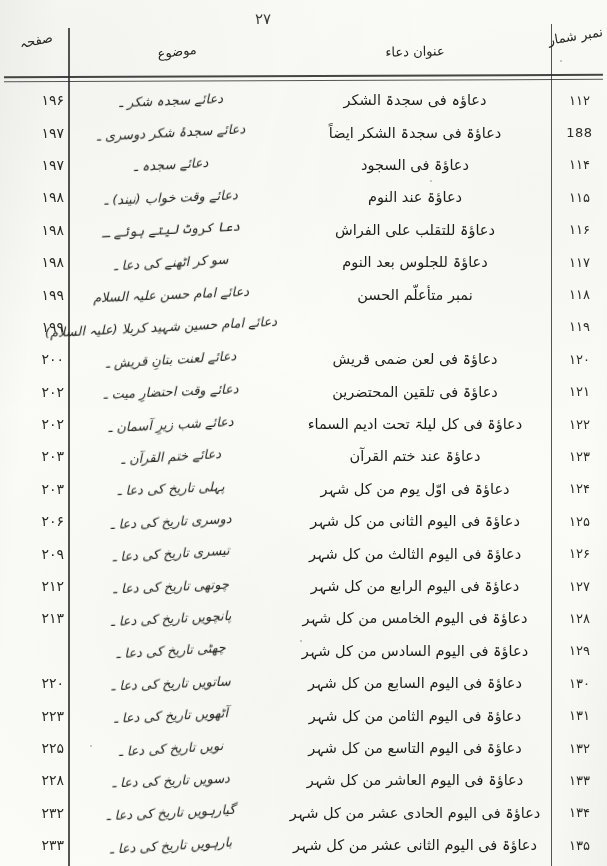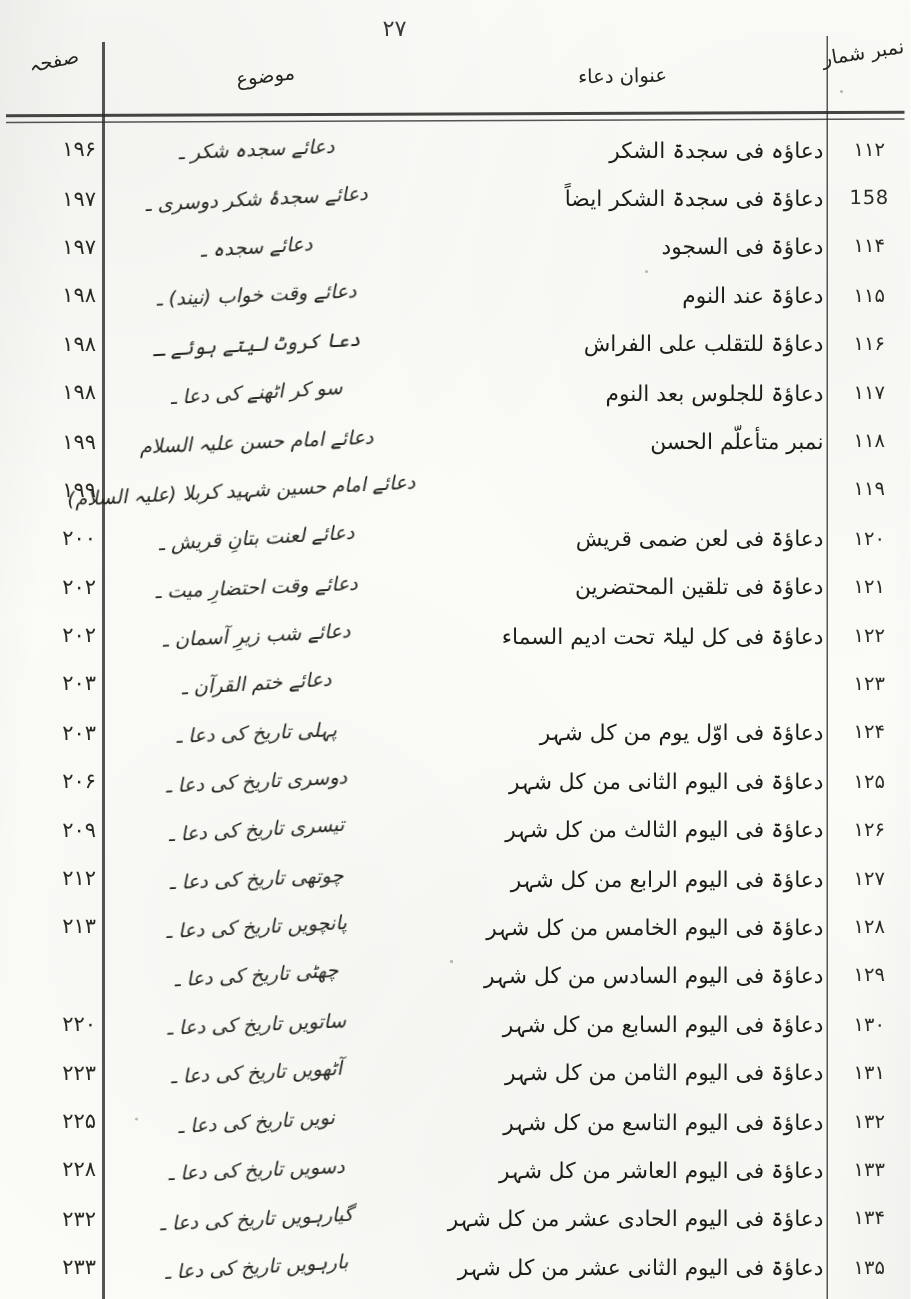--- a/index.html
+++ b/index.html
@@ -139,20 +139,21 @@
     text-align: center;
     font-size: 13px;
     color: #2c2c26;
     letter-spacing: 0.5px;
     filter: blur(0.15px);
   }
   .cell-title {
     position: absolute;
     right: 58px;
     width: 268px;
+    text-align: center;
     font-size: 14.5px;
     color: #1e1e19;
     white-space: nowrap;
     direction: rtl;
     filter: blur(0.12px);
   }
   .cell-subject {
     position: absolute;
     right: 330px;
     width: 212px;
@@ -201,21 +202,21 @@
   <div class="hdr hdr-page">صفحہ</div>
 
   <div class="table-body" id="table-body">
       <div class="row">
         <div class="cell-serial">۱۱۲</div>
         <div class="cell-title">دعاؤہ فی سجدۃ الشکر</div>
         <div class="cell-subject" style="transform: rotate(-2.4deg);">دعائے سجدہ شکر ـ</div>
         <div class="cell-page">۱۹۶</div>
       </div>
       <div class="row">
-        <div class="cell-serial">158</div>
+        <div class="cell-serial">188</div>
         <div class="cell-title">دعاؤۃ فی سجدۃ الشکر ایضاً</div>
         <div class="cell-subject" style="transform: rotate(-2.9deg);">دعائے سجدۂ شکر دوسری ـ</div>
         <div class="cell-page">۱۹۷</div>
       </div>
       <div class="row">
         <div class="cell-serial">۱۱۴</div>
         <div class="cell-title">دعاؤۃ فی السجود</div>
         <div class="cell-subject" style="transform: rotate(-3.4deg);">دعائے سجدہ ـ</div>
         <div class="cell-page">۱۹۷</div>
       </div>
@@ -261,20 +262,21 @@
         <div class="cell-page">۲۰۲</div>
       </div>
       <div class="row">
         <div class="cell-serial">۱۲۲</div>
         <div class="cell-title">دعاؤۃ فی کل لیلۃ تحت ادیم السماء</div>
         <div class="cell-subject" style="transform: rotate(-2.9deg);">دعائے شب زیرِ آسمان ـ</div>
         <div class="cell-page">۲۰۲</div>
       </div>
       <div class="row">
         <div class="cell-serial">۱۲۳</div>
+        <div class="cell-title">دعاؤۃ عند ختم القرآن</div>
         <div class="cell-subject" style="transform: rotate(-3.4deg);">دعائے ختم القرآن ـ</div>
         <div class="cell-page">۲۰۳</div>
       </div>
       <div class="row">
         <div class="cell-serial">۱۲۴</div>
         <div class="cell-title">دعاؤۃ فی اوّل یوم من کل شہر</div>
         <div class="cell-subject" style="transform: rotate(-2.4deg);">پہلی تاریخ کی دعا ـ</div>
         <div class="cell-page">۲۰۳</div>
       </div>
       <div class="row">

